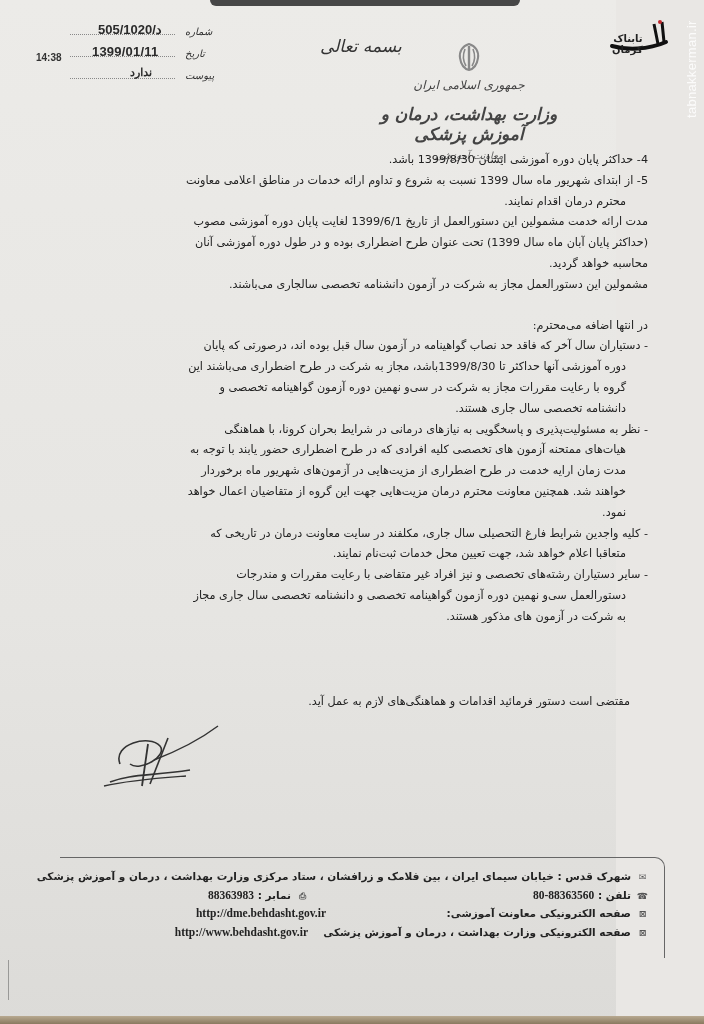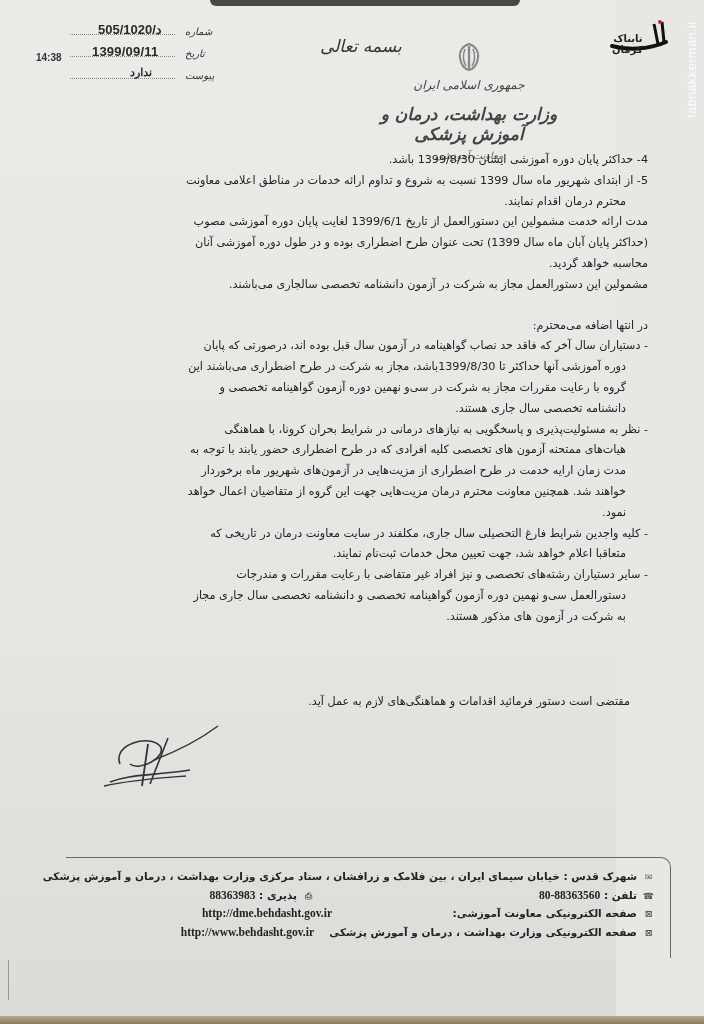--- a/index.html
+++ b/index.html
@@ -45,21 +45,21 @@
   .num-item { padding-right: 0; }
   .indent { padding-right: 22px; }
   .gap { height: 20px; }
   .bullet::before { content: "-  "; }
   .closing { position: absolute; left: 270px; top: 695px; direction: rtl; font-size: 11.2px; color: #222; width: 360px; }
   
   .signature { position: absolute; left: 60px; top: 720px; width: 200px; height: 120px; }
   .sig-svg { position: absolute; left: 30px; top: 4px; }
   .sig-text { position: absolute; left: 0; top: 60px; width: 190px; direction: rtl; text-align: center; font-weight: bold; font-size: 10px; line-height: 15px; color: #222; }
   
-  .footer { position: absolute; left: 66px; top: 857px; width: 604px; height: 100px; border-top: 1.5px solid #666; border-right: 1.5px solid #666; border-radius: 0 10px 0 0; }
+  .footer { position: absolute; left: 60px; top: 857px; width: 604px; height: 100px; border-top: 1.5px solid #666; border-right: 1.5px solid #666; border-radius: 0 10px 0 0; }
   .footer-inner { position: absolute; right: 16px; top: 9px; width: 560px; direction: rtl; font-size: 10.5px; line-height: 18.5px; font-weight: bold; color: #222; }
   .frow { position: relative; height: 18.5px; white-space: nowrap; }
   .ficon { display: inline-block; width: 11px; font-size: 9px; color: #555; margin-left: 6px; text-align: center; }
   .fpos { position: absolute; }
   .url { font-family: "Liberation Serif", serif; font-size: 11.5px; direction: ltr; }
   .num { font-family: "Liberation Serif", serif; font-size: 11.5px; }
   .left-edge { position: absolute; left: 8px; top: 960px; width: 1px; height: 40px; background: #555; opacity: .5; }
 </style>
 </head>
 <body>
@@ -68,21 +68,21 @@
   <div class="top-shadow"></div>
 
   <div class="meta">
     <div class="meta-row">
       <div class="meta-dots"></div>
       <span class="meta-value" style="left:28px;">505/1020/د</span>
       <span class="meta-label">شماره</span>
     </div>
     <div class="meta-row">
       <div class="meta-dots"></div>
-      <span class="meta-value" style="left:22px;">1399/09/11</span>
+      <span class="meta-value" style="left:22px;">1399/01/11</span>
       <span class="meta-label">تاریخ</span>
     </div>
     <div class="meta-row">
       <div class="meta-dots"></div>
       <span class="meta-value" style="left:60px;font-size:11px;">ندارد</span>
       <span class="meta-label">پیوست</span>
     </div>
   </div>
   <div class="time">14:38</div>
 
@@ -155,21 +155,21 @@
 
   <div class="footer">
     <div class="footer-inner">
       <div class="frow">
         <span class="ficon">✉</span><span>شهرک قدس : خیابان سیمای ایران ، بین فلامک و زرافشان ، ستاد مرکزی وزارت بهداشت ، درمان و آموزش پزشکی</span>
       </div>
       <div class="frow">
         <span class="ficon">☎</span><span>تلفن :</span>
         <span class="num">88363560-80</span>
         <span class="fpos" style="right:340px;">
-          <span class="ficon">⎙</span><span>پذیری :</span>
+          <span class="ficon">⎙</span><span>نمابر :</span>
           <span class="num">88363983</span>
         </span>
       </div>
       <div class="frow">
         <span class="ficon">⊠</span><span>صفحه الکترونیکی معاونت آموزشی:</span>
         <span class="fpos url" style="right:322px;">http://dme.behdasht.gov.ir</span>
       </div>
       <div class="frow">
         <span class="ficon">⊠</span><span>صفحه الکترونیکی وزارت بهداشت ، درمان و آموزش پزشکی</span>
         <span class="fpos url" style="right:340px;">http://www.behdasht.gov.ir</span>

